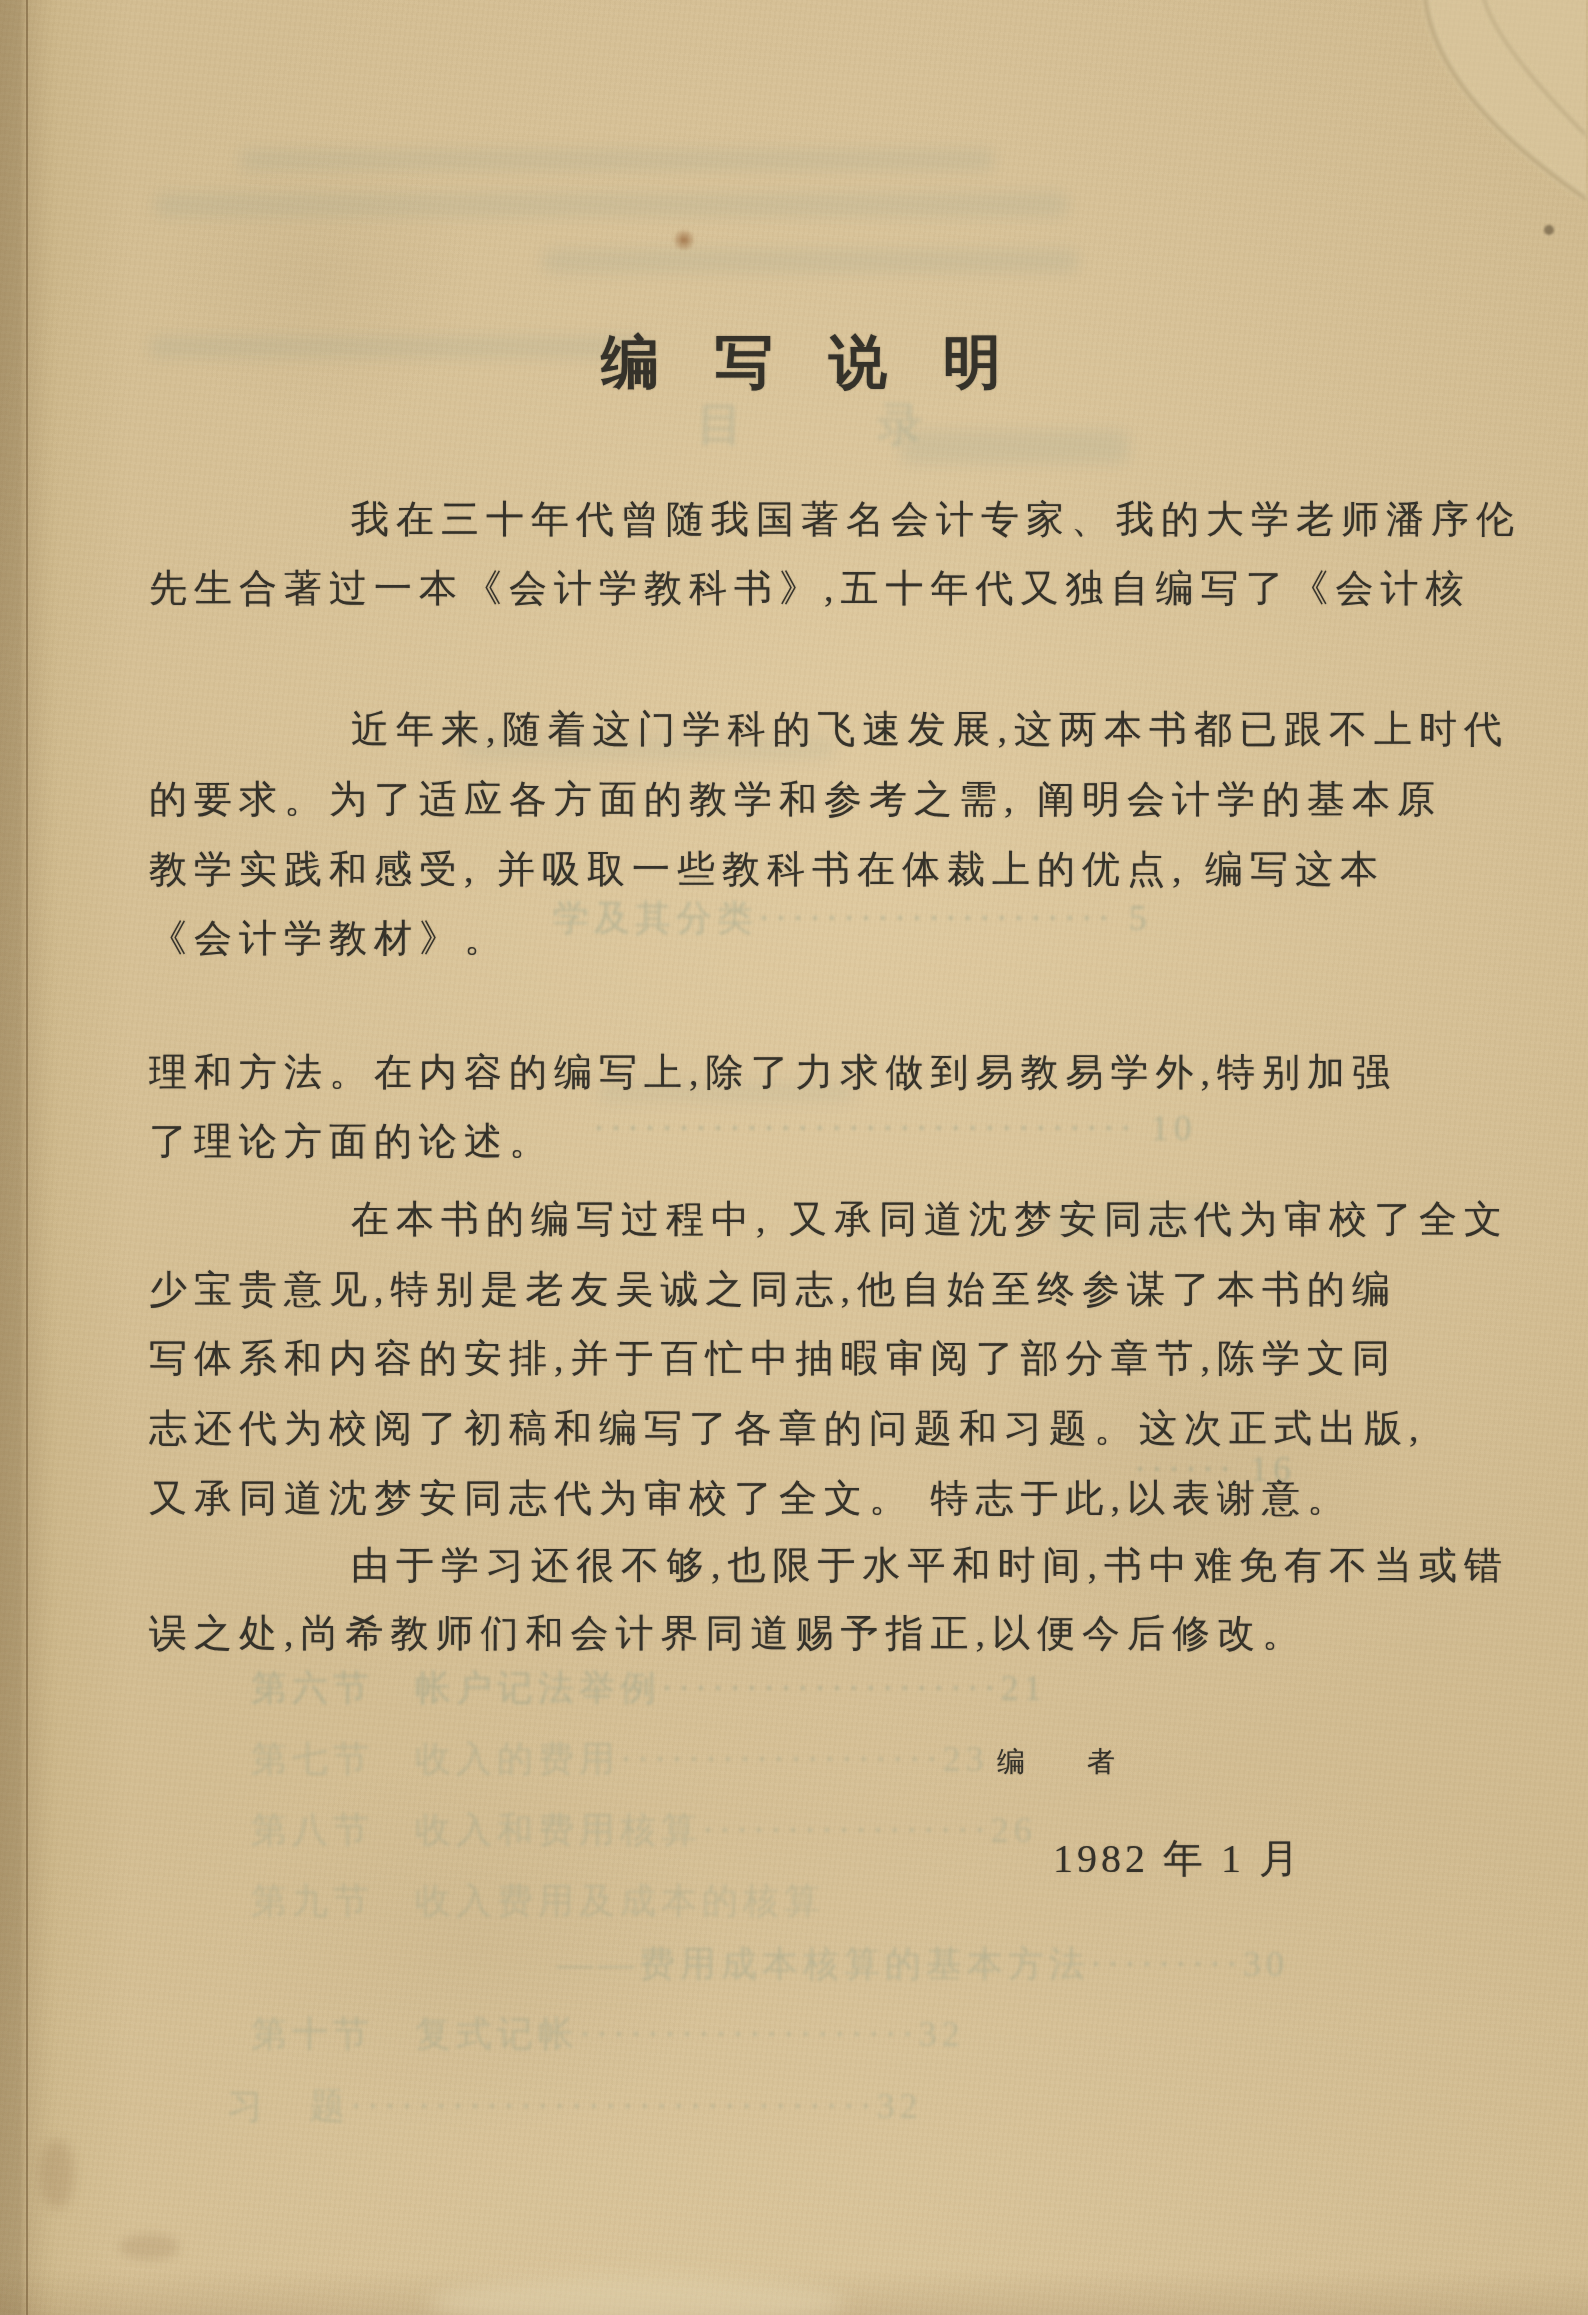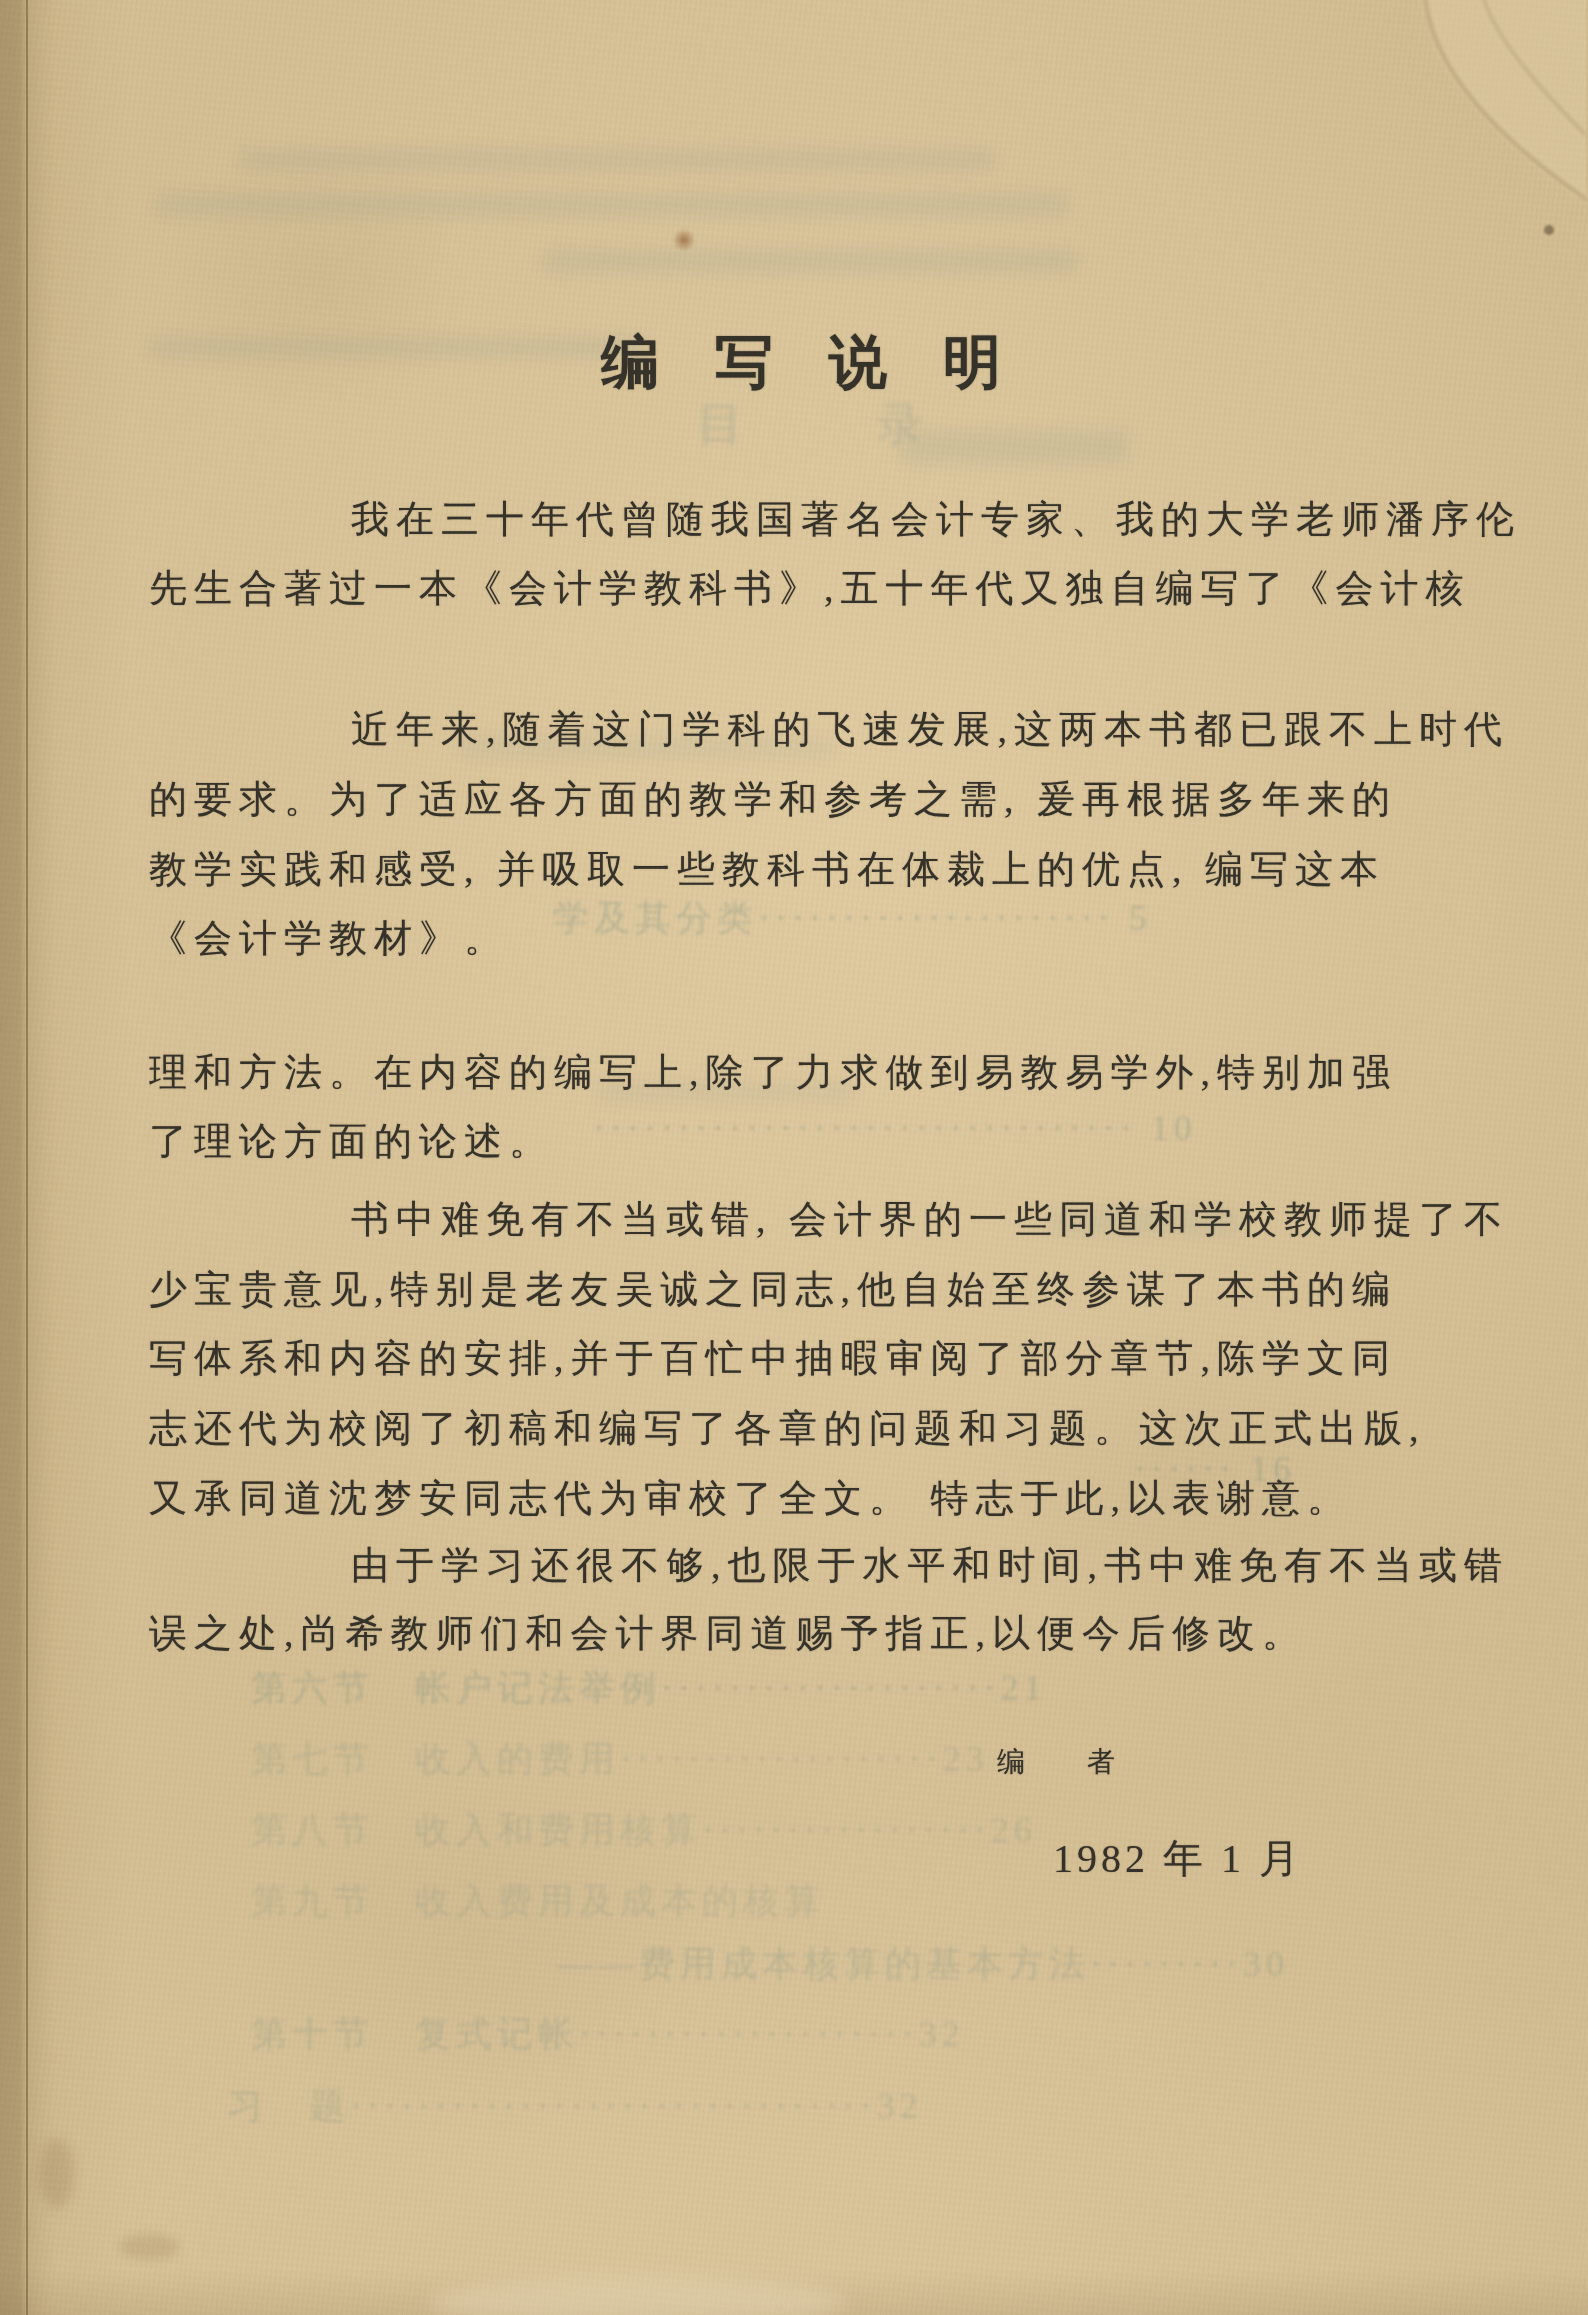--- a/index.html
+++ b/index.html
@@ -95,28 +95,28 @@
     <path d="M 224 -6 C 232 30 272 80 328 136" fill="none" stroke="#e6d6ad" stroke-width="7" opacity="0.55" filter="url(#soft)"></path>
     <path d="M 224 -6 C 232 30 272 80 328 136" fill="none" stroke="#8d764f" stroke-width="3" opacity="0.5" filter="url(#soft)"></path>
   </svg>
 
   <div class="title">编写说明</div>
 
   <div class="bl ind" style="top:494px">我在三十年代曾随我国著名会计专家、我的大学老师潘序伦</div>
   <div class="bl" style="top:563px">先生合著过一本《会计学教科书》,五十年代又独自编写了《会计核</div>
 
   <div class="bl ind" style="top:704px">近年来,随着这门学科的飞速发展,这两本书都已跟不上时代</div>
-  <div class="bl" style="top:774px">的要求。为了适应各方面的教学和参考之需, 爰再根据多年来的</div>
+  <div class="bl" style="top:774px">的要求。为了适应各方面的教学和参考之需, 阐明会计学的基本原</div>
   <div class="bl" style="top:844px">教学实践和感受, 并吸取一些教科书在体裁上的优点, 编写这本</div>
   <div class="bl" style="top:913px">《会计学教材》。</div>
 
   <div class="bl" style="top:1047px">理和方法。在内容的编写上,除了力求做到易教易学外,特别加强</div>
   <div class="bl" style="top:1116px">了理论方面的论述。</div>
 
-  <div class="bl ind" style="top:1194px">书中难免有不当或错, 会计界的一些同道和学校教师提了不</div>
+  <div class="bl ind" style="top:1194px">在本书的编写过程中, 又承同道沈梦安同志代为审校了全文</div>
   <div class="bl" style="top:1264px">少宝贵意见,特别是老友吴诚之同志,他自始至终参谋了本书的编</div>
   <div class="bl" style="top:1403px">志还代为校阅了初稿和编写了各章的问题和习题。这次正式出版,</div>
   <div class="bl" style="top:1333px">写体系和内容的安排,并于百忙中抽暇审阅了部分章节,陈学文同</div>
   <div class="bl" style="top:1473px">又承同道沈梦安同志代为审校了全文。 特志于此,以表谢意。</div>
 
   <div class="bl ind" style="top:1540px">由于学习还很不够,也限于水平和时间,书中难免有不当或错</div>
   <div class="bl" style="top:1608px">误之处,尚希教师们和会计界同道赐予指正,以便今后修改。</div>
 
   <div class="sig">编者</div>
   <div class="date">1982 年 1 月</div>

